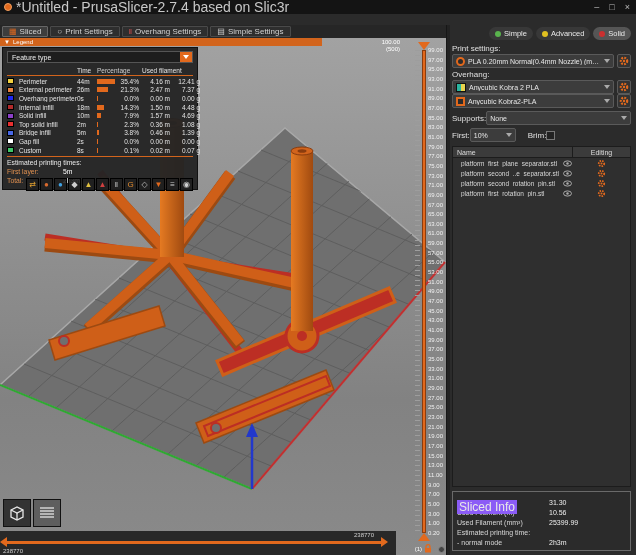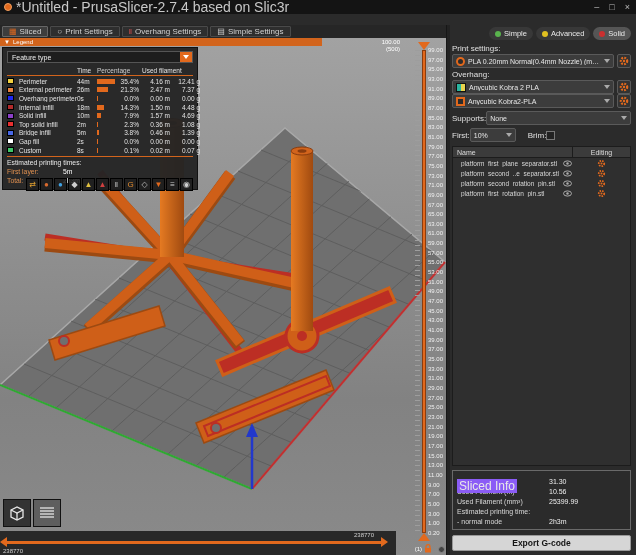--- a/index.html
+++ b/index.html
@@ -729,15 +729,14 @@
             <span class="sv"></span>
           </div>
 
           <div class="srow">
             <span class="sk">- normal mode</span>
             <span class="sv">2h3m</span>
           </div>
         </div>
     </div>
 
-    <div class="exportbtn">Export G-code</div>
   </div>
 </div>
 
 </body></html>

